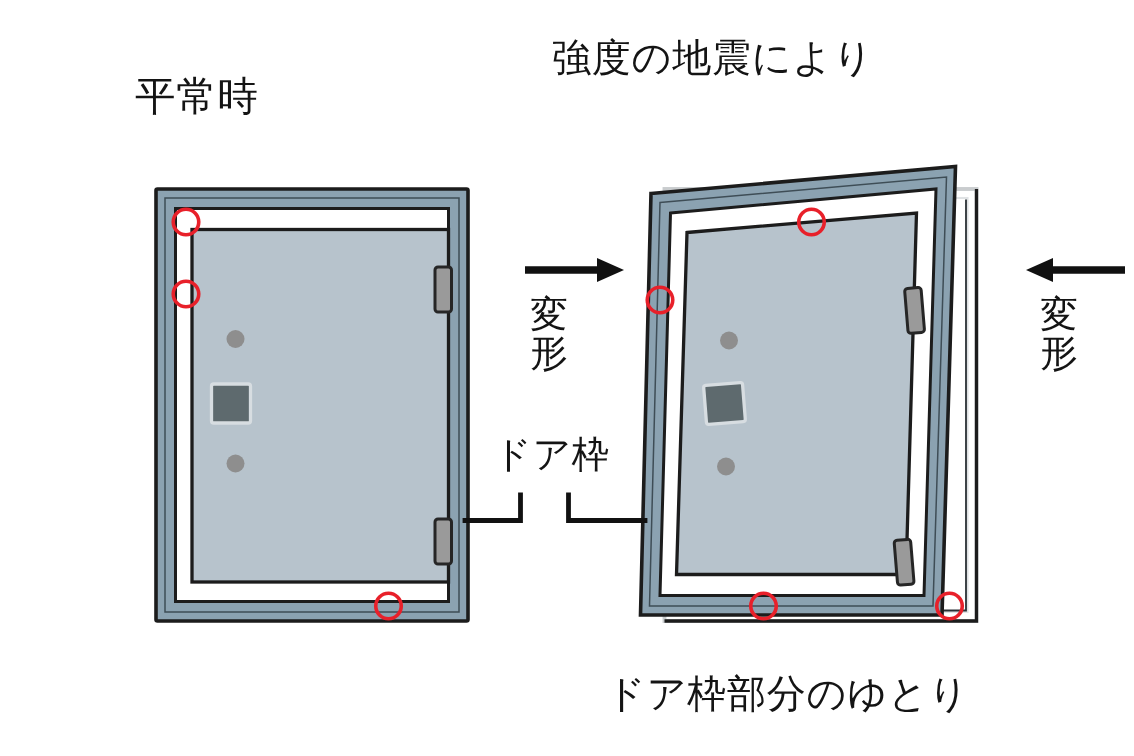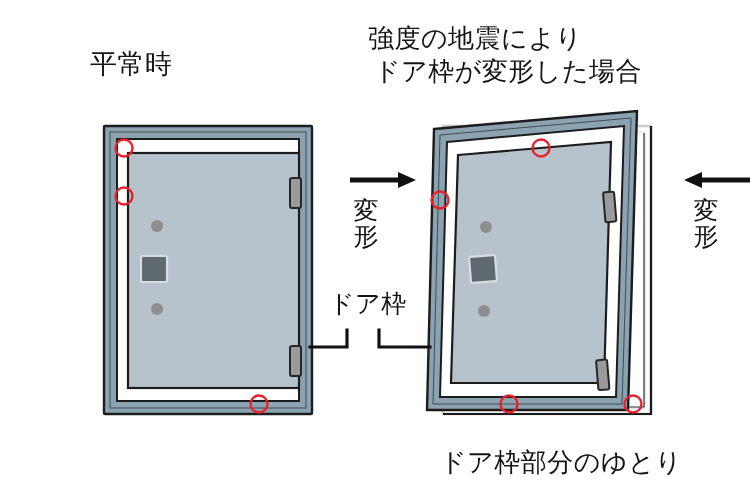--- a/index.html
+++ b/index.html
@@ -43,21 +43,20 @@
   #label-doorframe-text {
     left: 305px;
     top: 288px;
     font-size: 25px;
     margin-left: 24px;
   }
   #label-bottom {
     left: 404px;
     top: 446px;
     font-size: 26px;
-    margin-left: 36px;
   }
   .vlabel {
     position: absolute;
     font-size: 25px;
     line-height: 1.04;
     text-align: center;
     font-family: "Liberation Serif", "DejaVu Serif", serif;
     color: #141414;
   }
   .vlabel span { display: block; }
@@ -77,21 +76,21 @@
     top: 0;
   }
 </style>
 </head>
 <body>
 
 <div id="stage">
 
   <div class="label" id="label-normal">平常時</div>
 
-  <div class="label" id="label-title"><span class="line1">強度の地震により</span><span class="line2">ドア枠が変形した場合</span></div>
+  <div class="label" id="label-title"><span class="line1">強度の地震により</span></div>
 
   <div class="label" id="label-doorframe-text">ドア枠</div>
 
   <div class="label" id="label-bottom">ドア枠部分のゆとり</div>
 
   <div class="vlabel" id="label-deform-left">
     <span>変</span>
     <span>形</span>
   </div>
 

